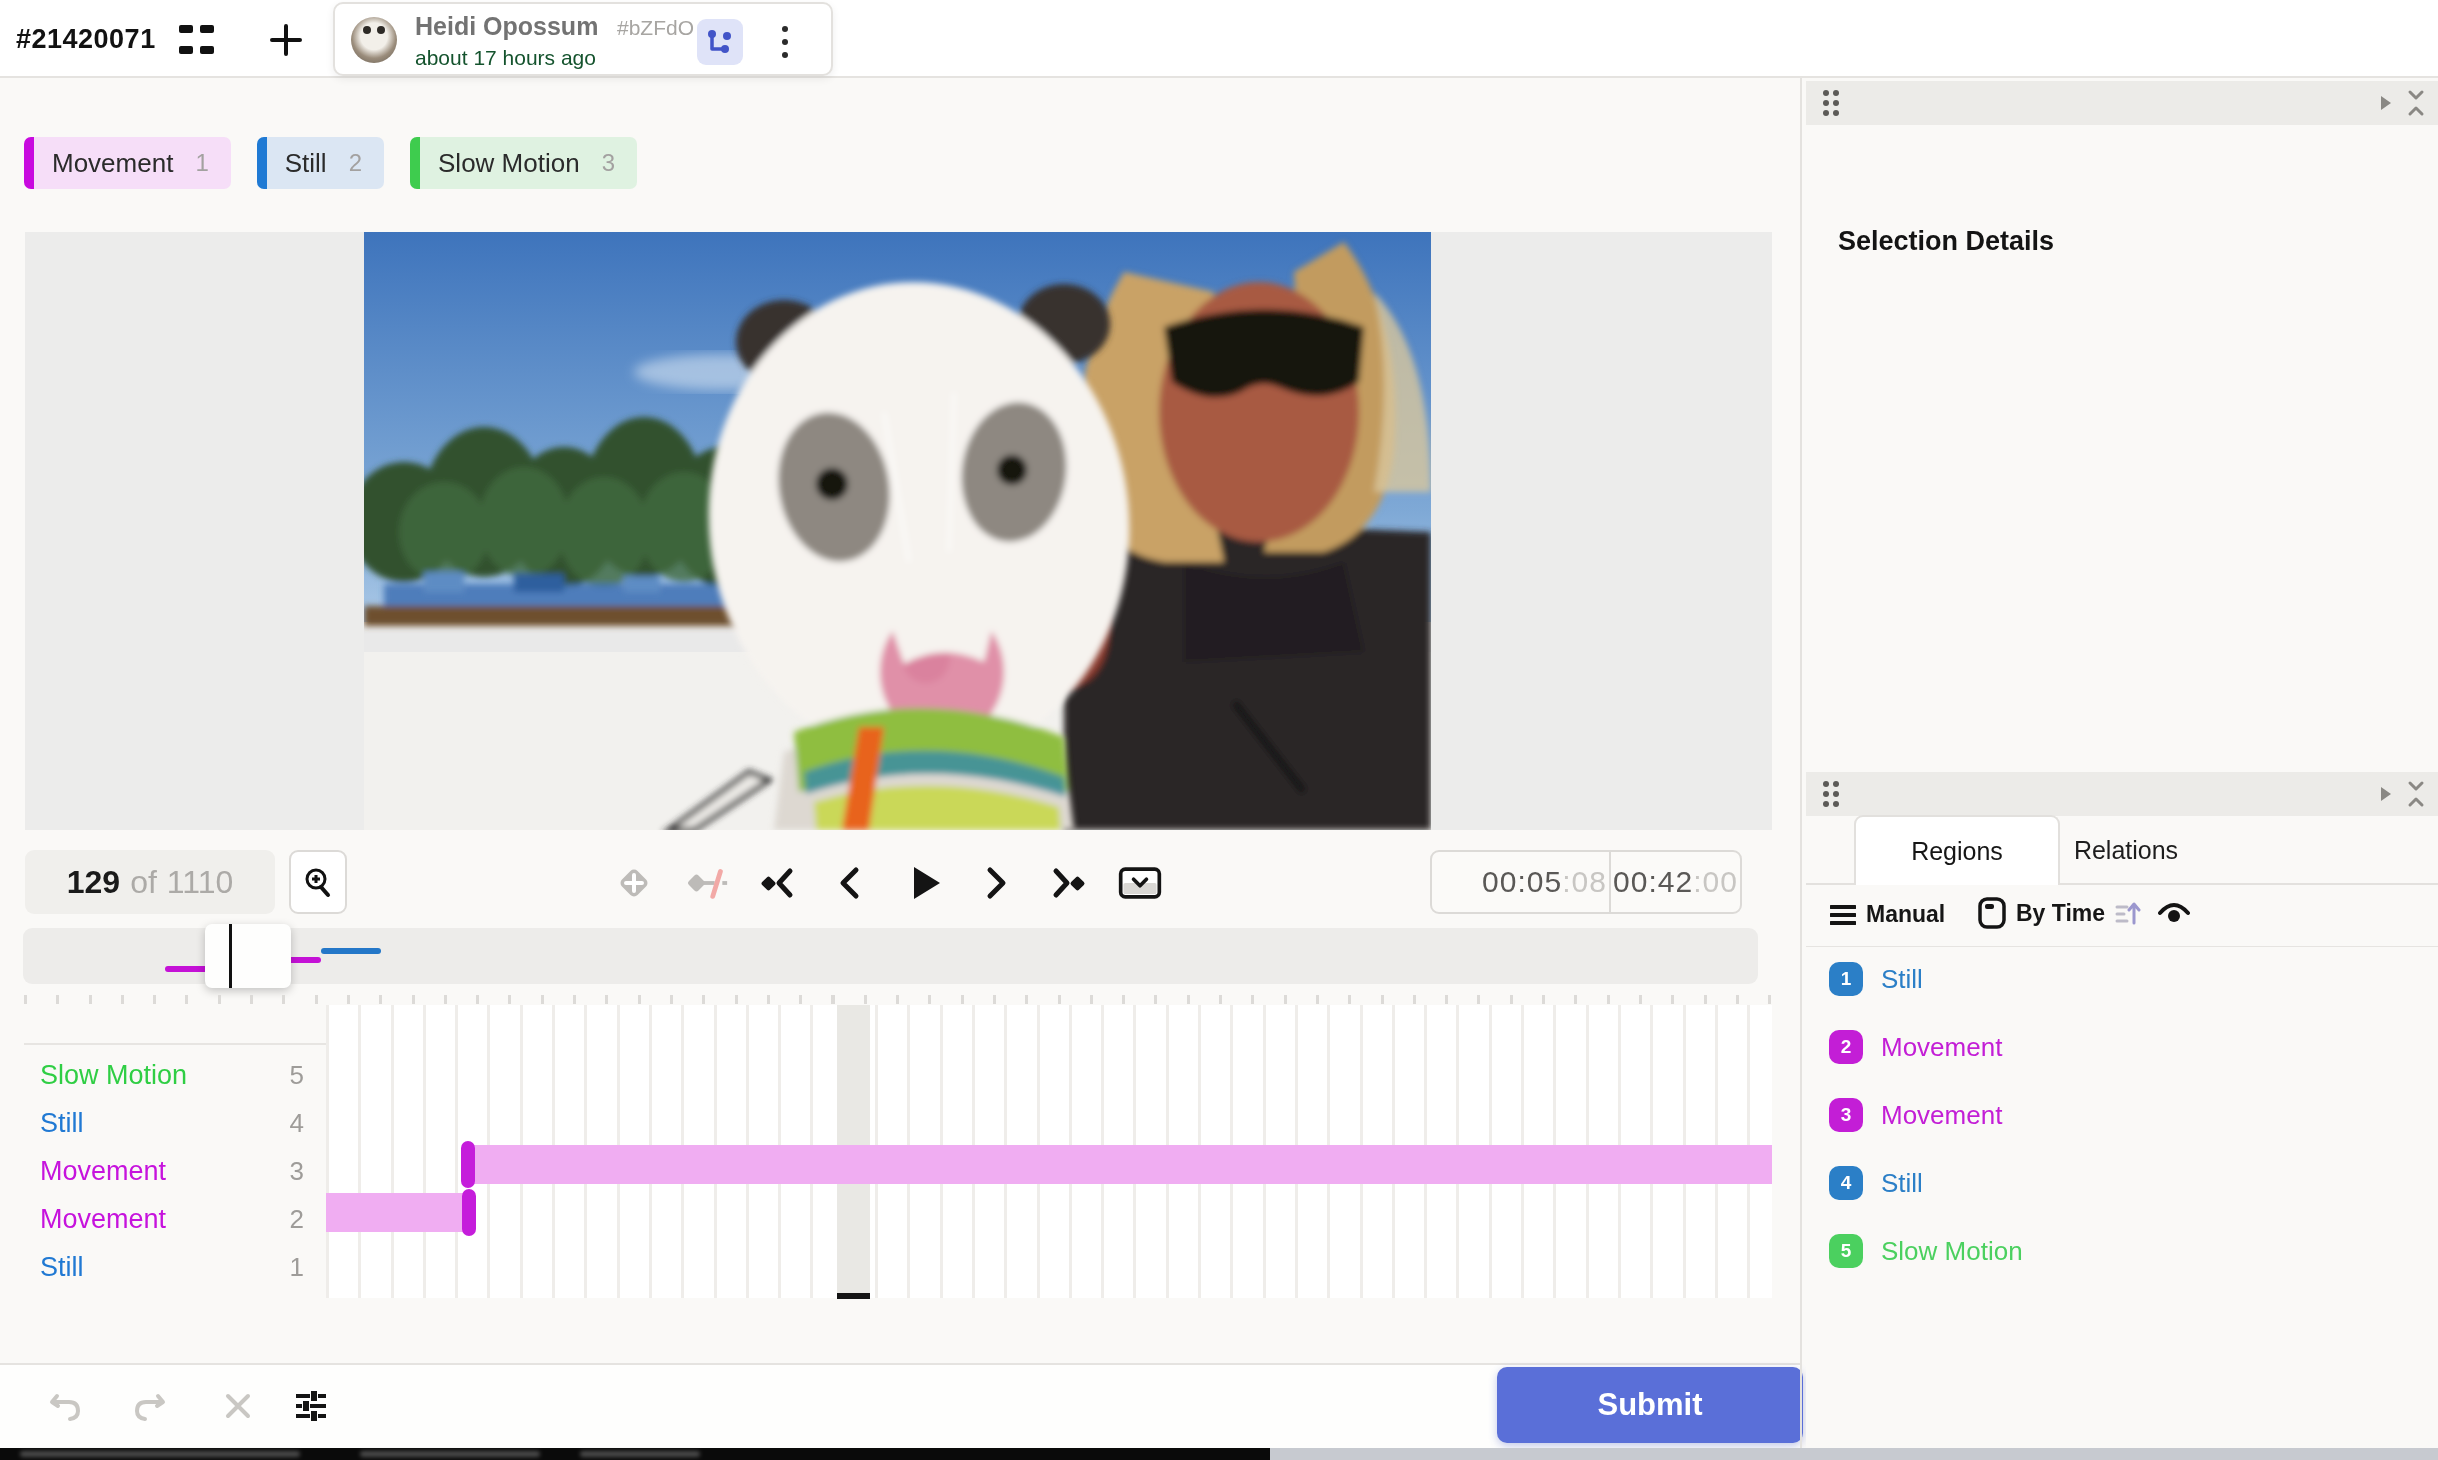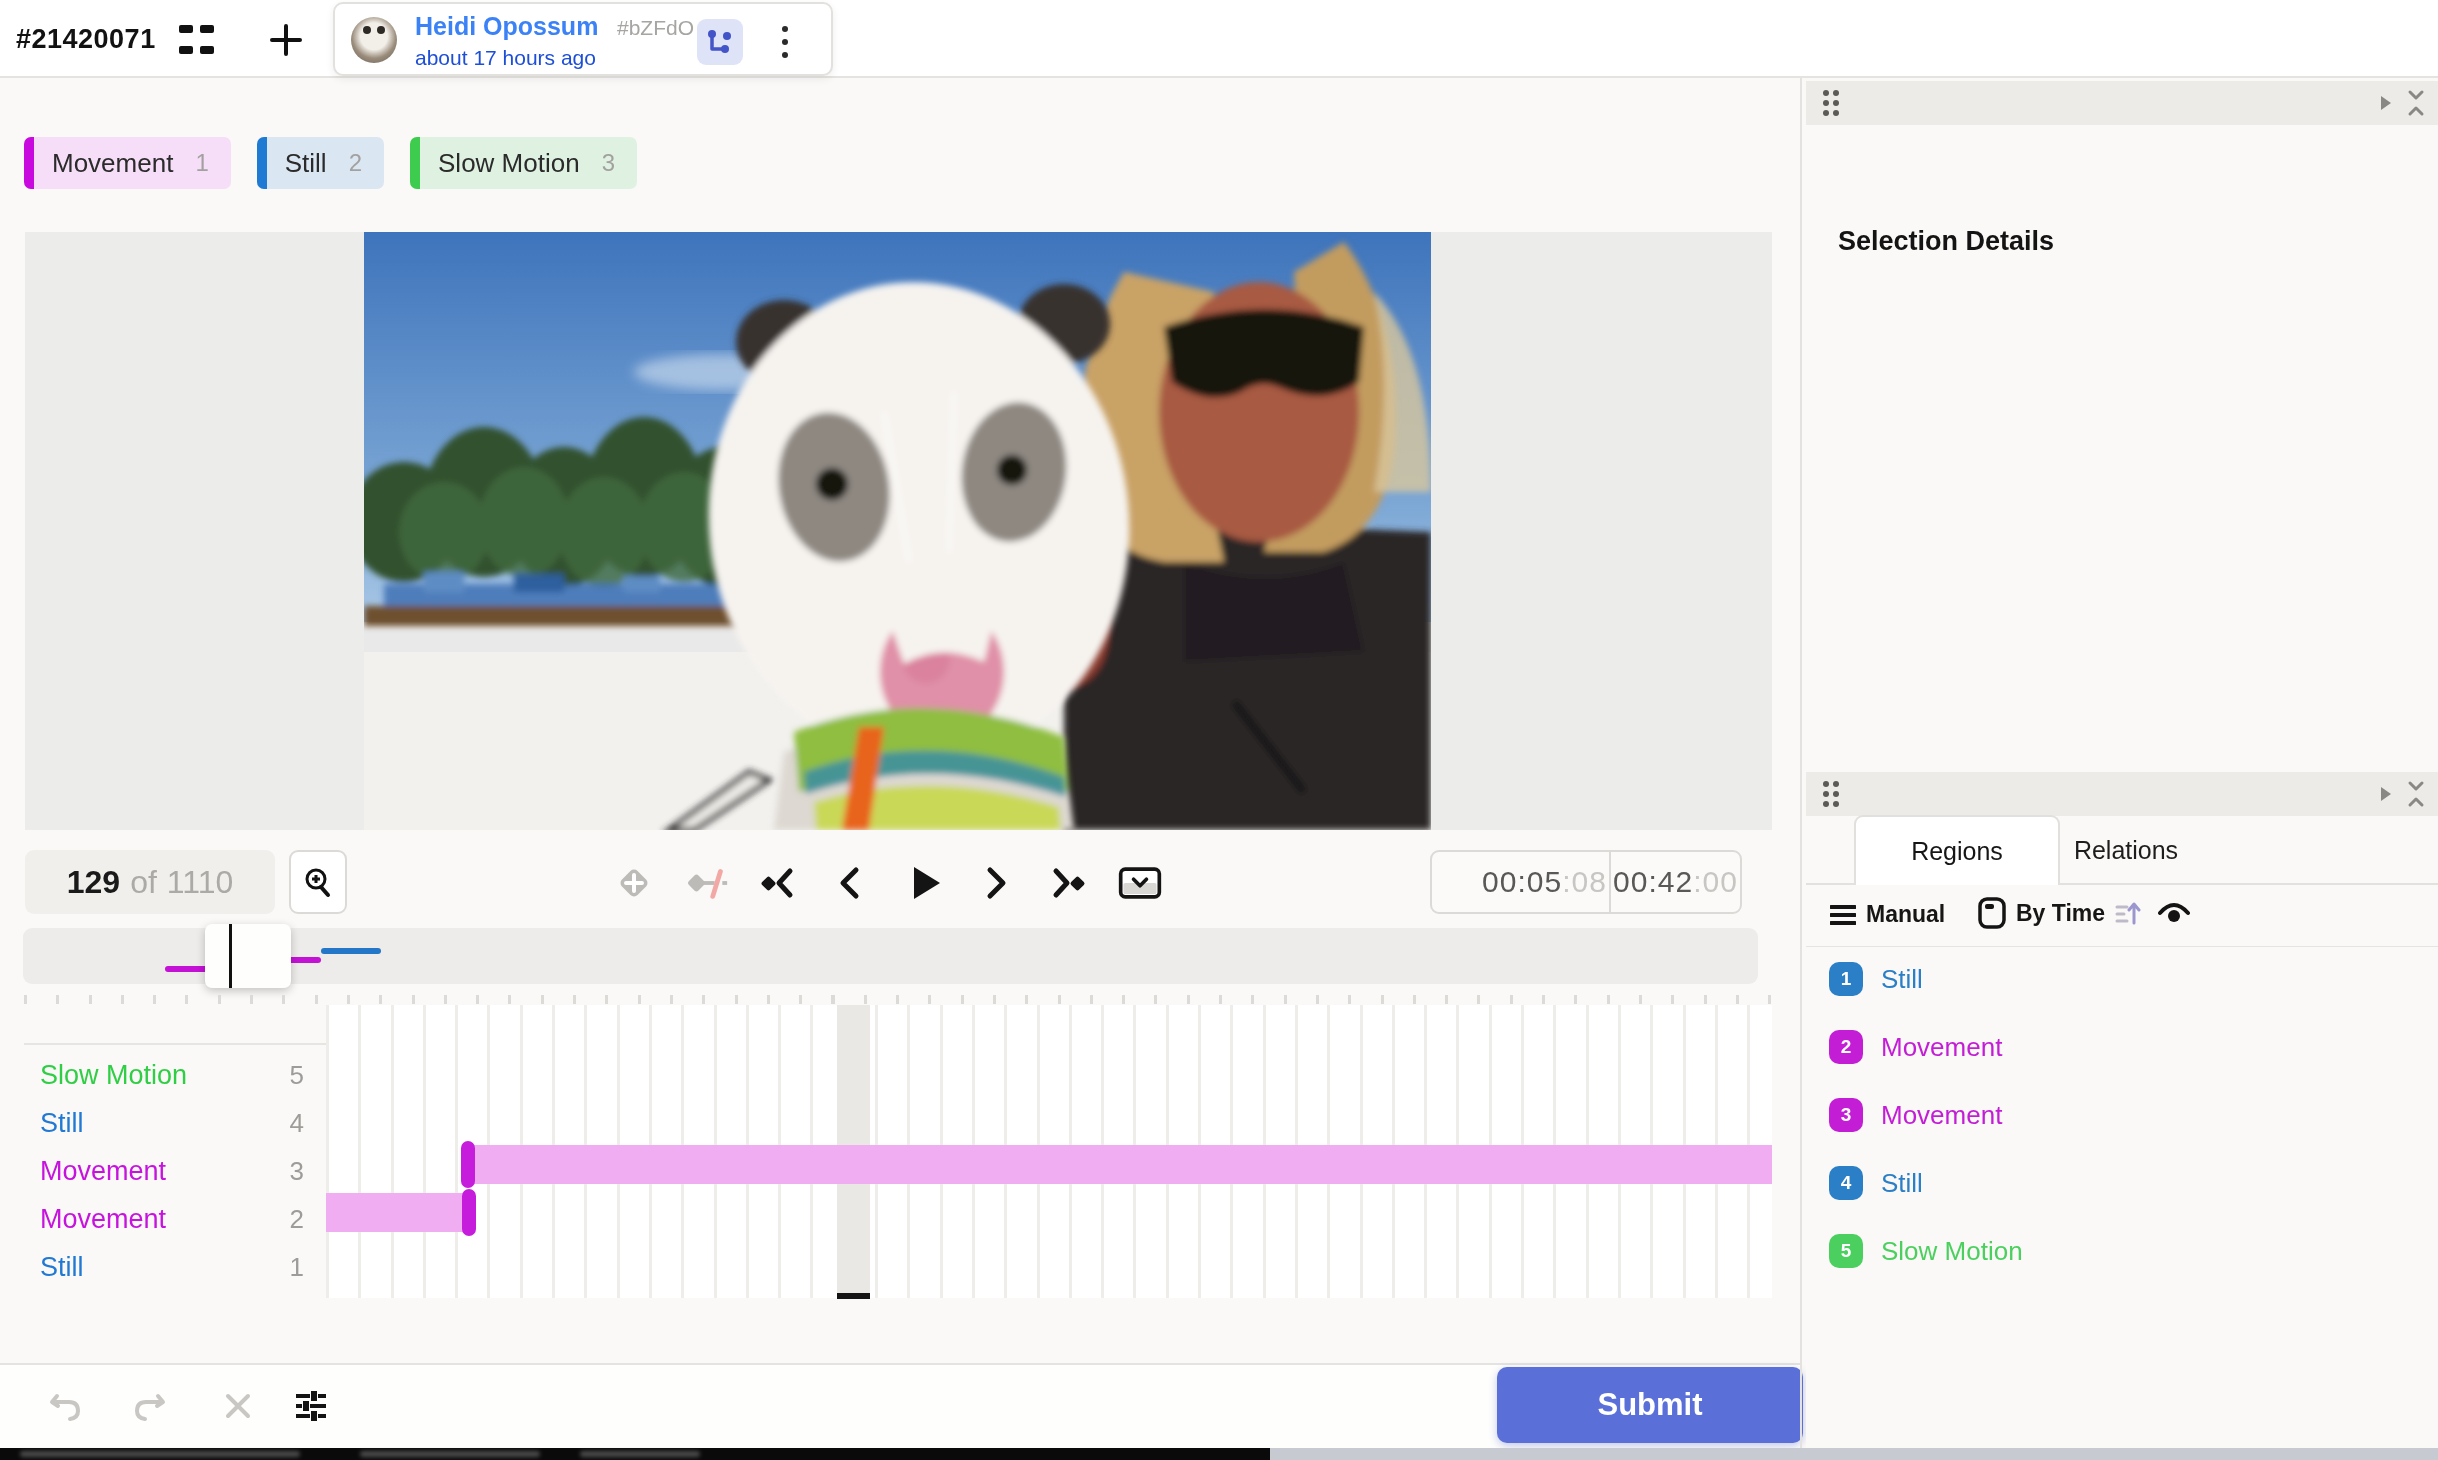--- a/index.html
+++ b/index.html
@@ -10,23 +10,23 @@
   .header{position:absolute;left:0;top:0;width:2438px;height:78px;background:#FFFFFF;border-bottom:2px solid #E5E3E0;box-sizing:border-box;}
   .task-id{position:absolute;left:16px;top:24px;font-size:27px;font-weight:700;color:#121212;letter-spacing:.5px;}
   .icon-btn{display:flex;align-items:center;justify-content:center;cursor:pointer;background:none;border:none;padding:0;}
   .grid-icon{position:absolute;left:178px;top:22px;width:36px;height:36px;display:grid;grid-template-columns:14px 14px;grid-template-rows:14px 14px;gap:7px;}
   .grid-icon span{border:4px solid #111;box-sizing:border-box;border-radius:2px;}
   .plus-icon{position:absolute;left:268px;top:22px;width:36px;height:36px;}
   .annotation-card{position:absolute;left:333px;top:2px;width:500px;height:74px;background:#fff;border:2px solid #E3E1DE;border-radius:10px;box-shadow:0 3px 8px rgba(0,0,0,.07);box-sizing:border-box;}
   .avatar{position:absolute;left:16px;top:13px;width:46px;height:46px;border-radius:50%;background:radial-gradient(circle at 50% 42%,#f2efe9 0 38%,#9b8d7c 62%,#5f564a 100%);overflow:hidden;}
   .avatar::before,.avatar::after{content:"";position:absolute;top:9px;width:8px;height:8px;border-radius:50%;background:#2d2a26;}
   .avatar::before{left:12px;} .avatar::after{right:12px;}
-  .user-name{position:absolute;left:80px;top:8px;font-size:25px;font-weight:700;color:#3b82f6;}
+  .user-name{position:absolute;left:80px;top:8px;font-size:25px;font-weight:700;color:#737373;}
   .user-uid{position:absolute;left:282px;top:12px;font-size:21px;color:#A7A5A2;}
-  .ann-time{position:absolute;left:80px;top:42px;font-size:21px;color:#1d4ed8;}
+  .ann-time{position:absolute;left:80px;top:42px;font-size:21px;color:#14532d;}
   .relations-btn{position:absolute;left:362px;top:15px;width:46px;height:46px;background:#DFE3F8;border-radius:9px;border:none;}
   .kebab{position:absolute;left:438px;top:14px;width:24px;height:48px;display:flex;flex-direction:column;align-items:center;justify-content:center;gap:7px;}
   .kebab i{width:6px;height:6px;border-radius:50%;background:#2b2b2b;}
 
   
   .labels-row{position:absolute;left:24px;top:137px;display:flex;gap:26px;}
   .chip{position:relative;height:52px;border-radius:7px;display:flex;align-items:center;padding:0 22px 0 28px;font-size:26px;color:#2b2b2b;cursor:pointer;}
   .chip .bar{position:absolute;left:0;top:0;width:10px;height:100%;border-radius:7px 0 0 7px;}
   .chip .hk{margin-left:22px;color:#A3A1A0;font-size:24px;}
 

